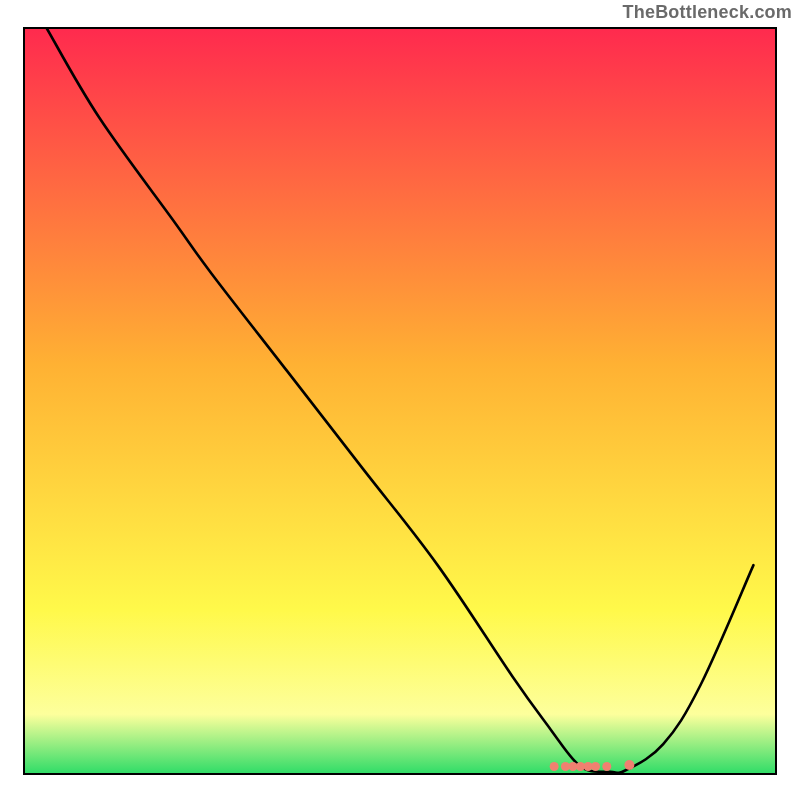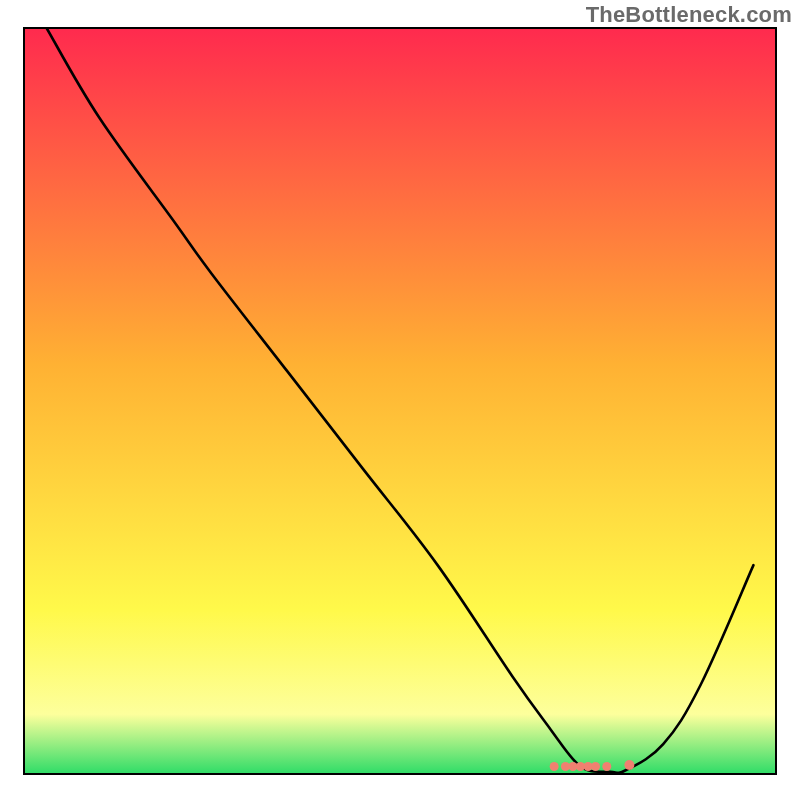--- a/index.html
+++ b/index.html
@@ -13,21 +13,21 @@
   }
   .container {
     position: relative;
     width: 800px;
     height: 800px;
   }
   .watermark {
     position: absolute;
     top: 2px;
     right: 8px;
-    font-size: 22px;
+    font-size: 18px;
     font-weight: bold;
     color: #6a6a6a;
     letter-spacing: 0.2px;
   }
   svg {
     display: block;
   }
 </style>
 </head>
 <body>

